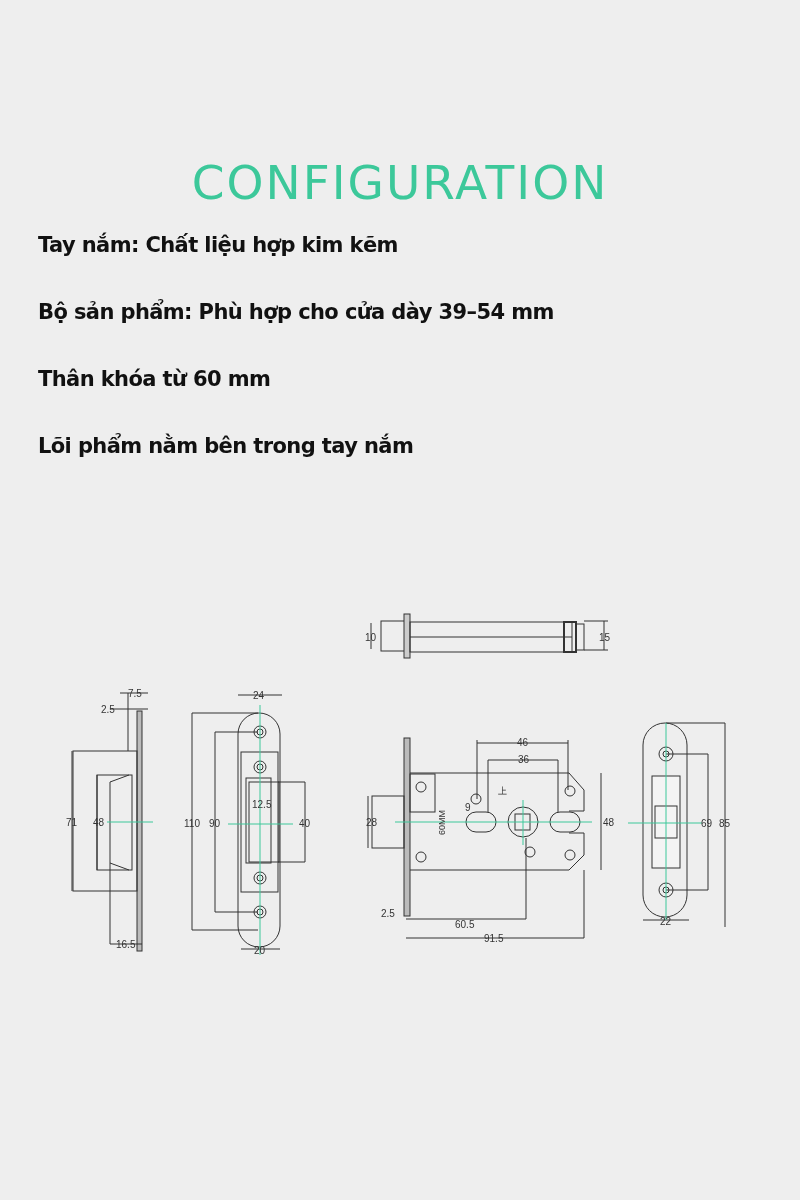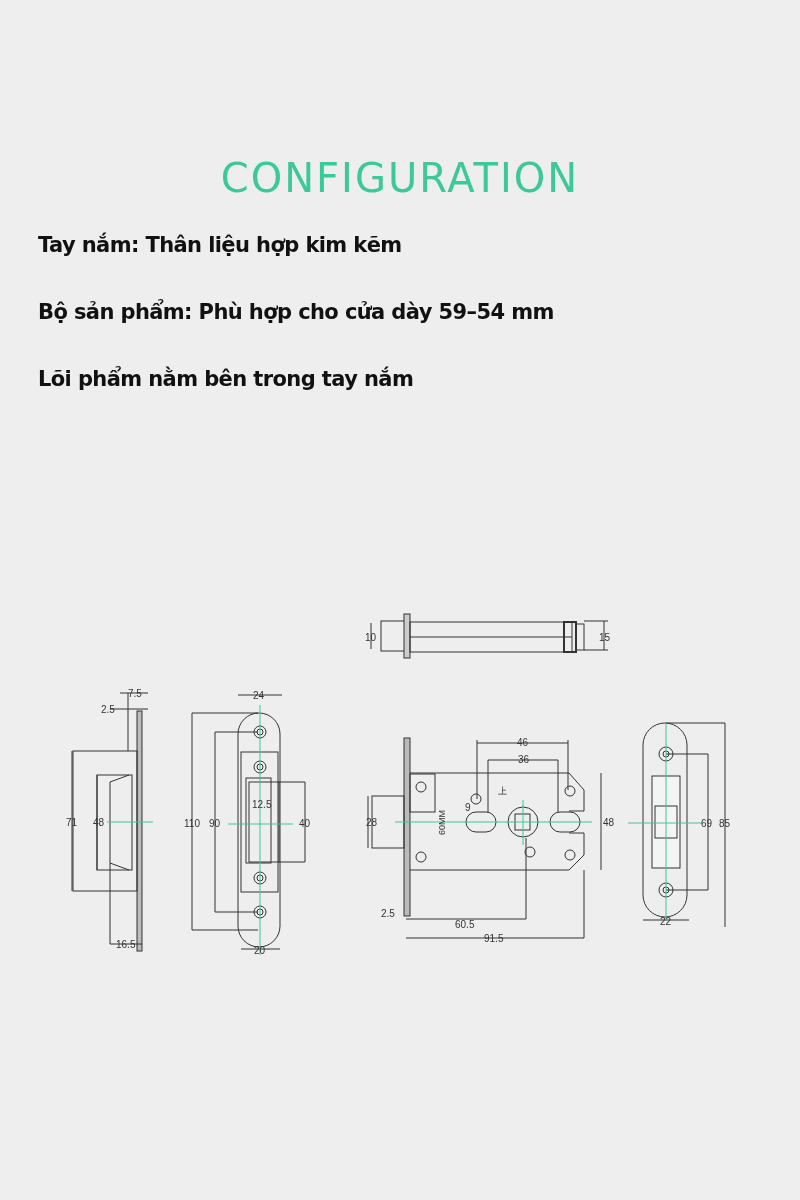--- a/index.html
+++ b/index.html
@@ -1,30 +1,31 @@
 <!DOCTYPE html>
 <html><head>
 <meta charset="utf-8">
 <style>
   html, body { margin: 0; padding: 0; }
   body { width: 800px; height: 1200px; background: #eeeeee; position: relative; overflow: hidden; font-family: "Liberation Sans", sans-serif; }
-  .title { position: absolute; left: 0; top: 155px; width: 800px; text-align: center; font-family: "DejaVu Sans", sans-serif; font-size: 40px; letter-spacing: 2px; color: #3cc89a; font-weight: normal; }
+  .title { position: absolute; left: 0; top: 155px; width: 800px; text-align: center; font-family: "DejaVu Sans", sans-serif; font-size: 47px; letter-spacing: 2px; color: #3cc89a; font-weight: normal; }
   .specs { position: absolute; left: 38px; top: 228px; margin: 0; padding: 0; list-style: none; }
   .specs li { font-family: "DejaVu Sans", sans-serif; font-weight: bold; font-size: 21px; color: #111111; height: 67px; line-height: 34px; letter-spacing: -0.6px; }
   .drawing { position: absolute; left: 0; top: 600px; width: 800px; height: 360px; }
   svg text { font-family: "Liberation Sans", sans-serif; font-size: 10px; fill: #333; }
 </style>
 </head>
 <body>
 
 <div class="title">CONFIGURATION</div>
 
 <ul class="specs">
-  <li>Tay nắm: Thân liệu hợp kim kẽm</li>
-  <li>Bộ sản phẩm: Phù hợp cho cửa dày 59–54 mm</li>
+  <li>Tay nắm: Chất liệu hợp kim kẽm</li>
+  <li>Bộ sản phẩm: Phù hợp cho cửa dày 39–54 mm</li>
+  <li>Thân khóa từ 60 mm</li>
   <li>Lõi phẩm nằm bên trong tay nắm</li>
 </ul>
 
 <svg class="drawing" viewBox="0 600 800 360" width="800" height="360" xmlns="http://www.w3.org/2000/svg">
   <g stroke="#333" stroke-width="1" fill="none">
 
     <g>
       <rect x="381" y="621" width="24" height="30"></rect>
       <rect x="404" y="614" width="6" height="44" fill="#ccc"></rect>
       <rect x="410" y="622" width="162" height="30"></rect>

